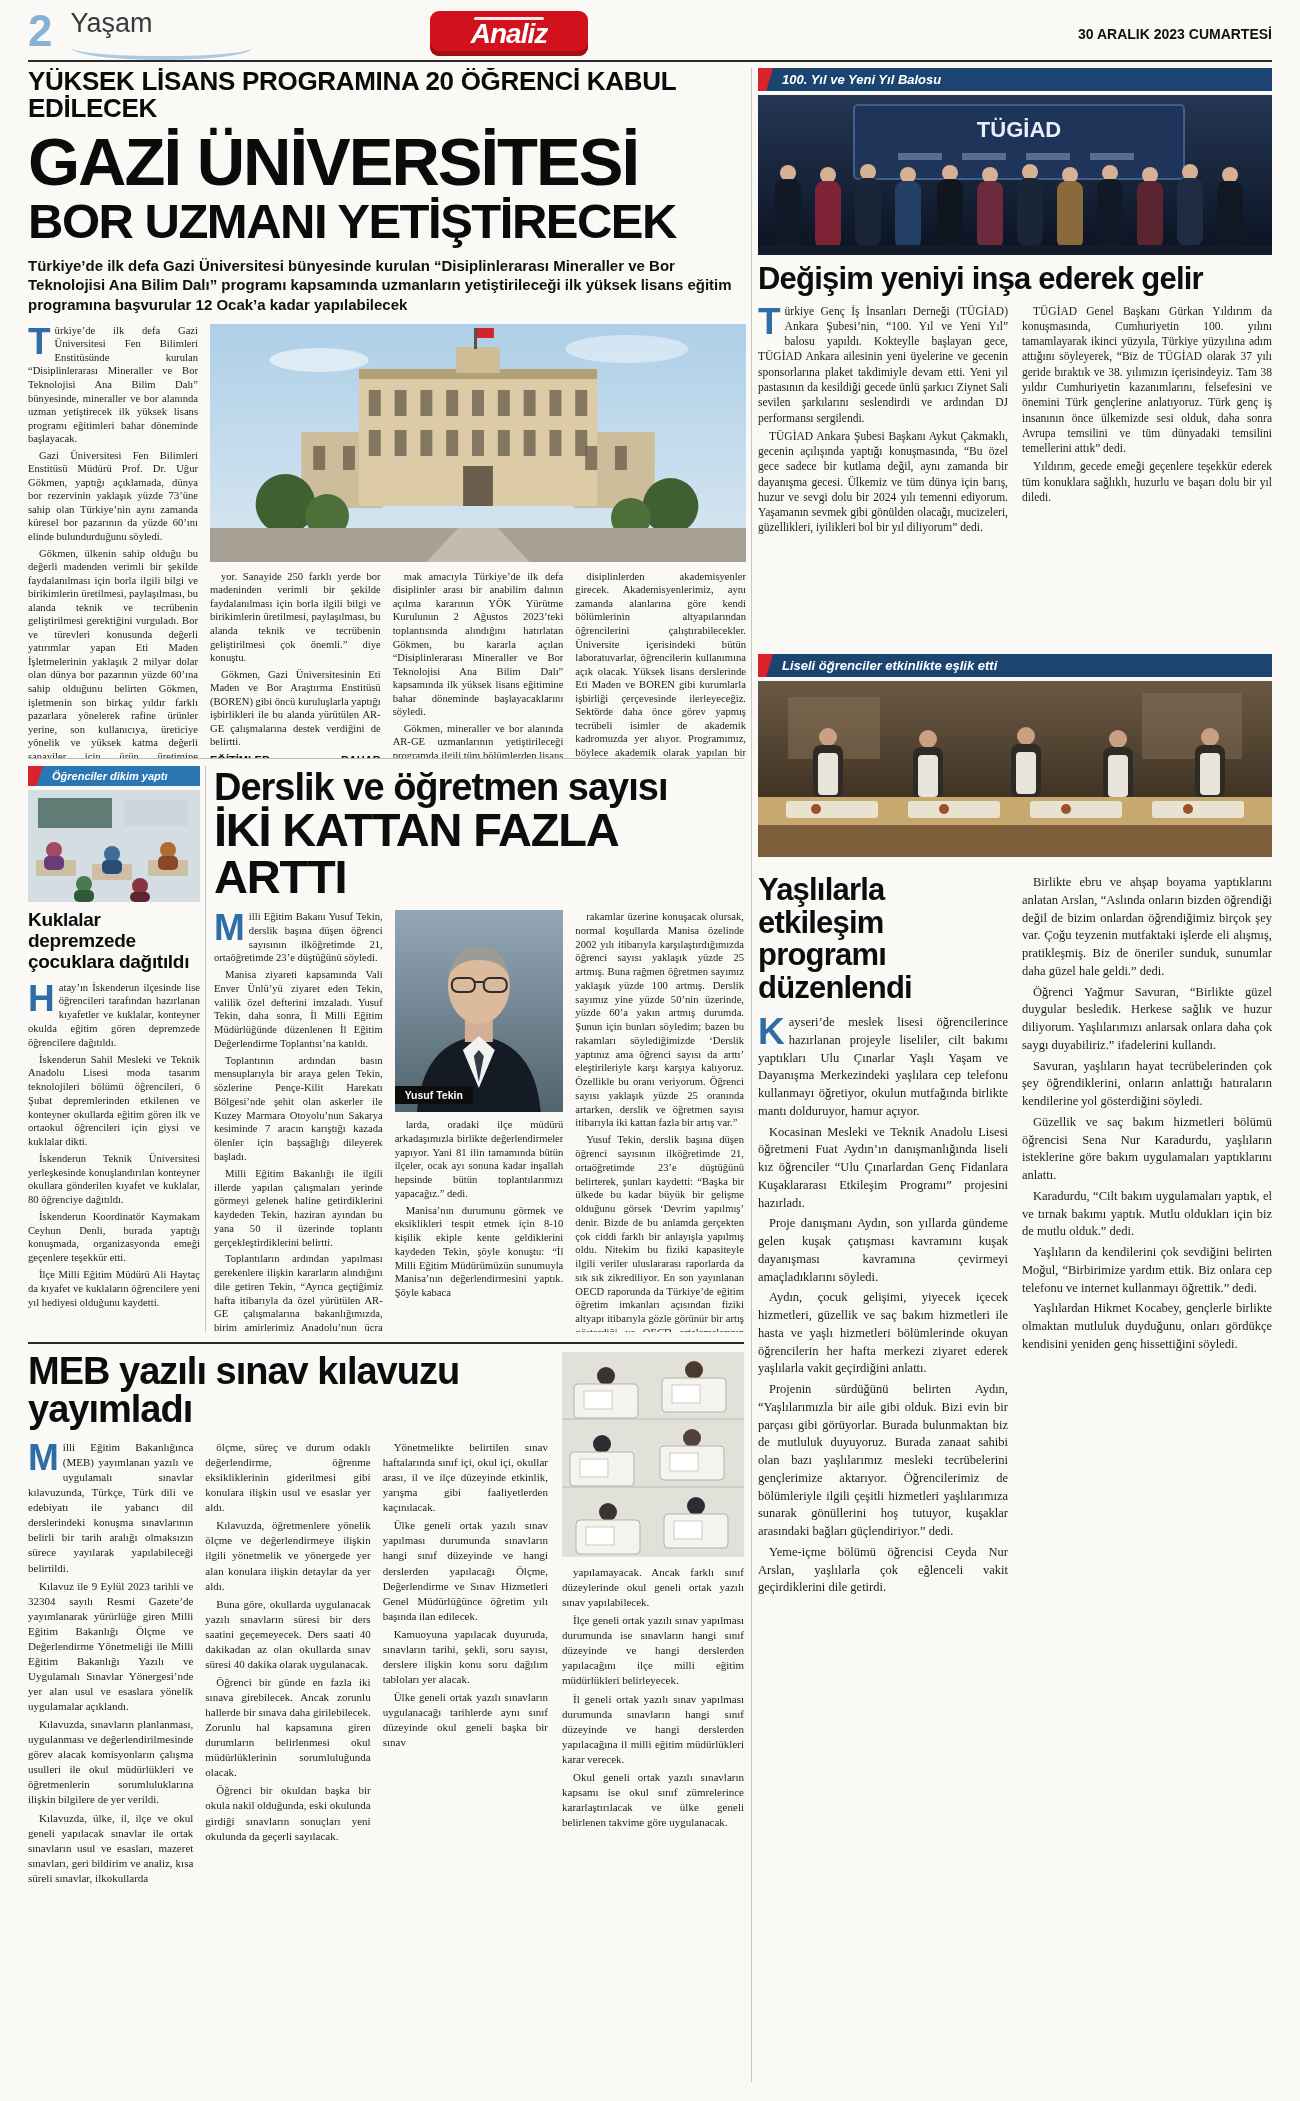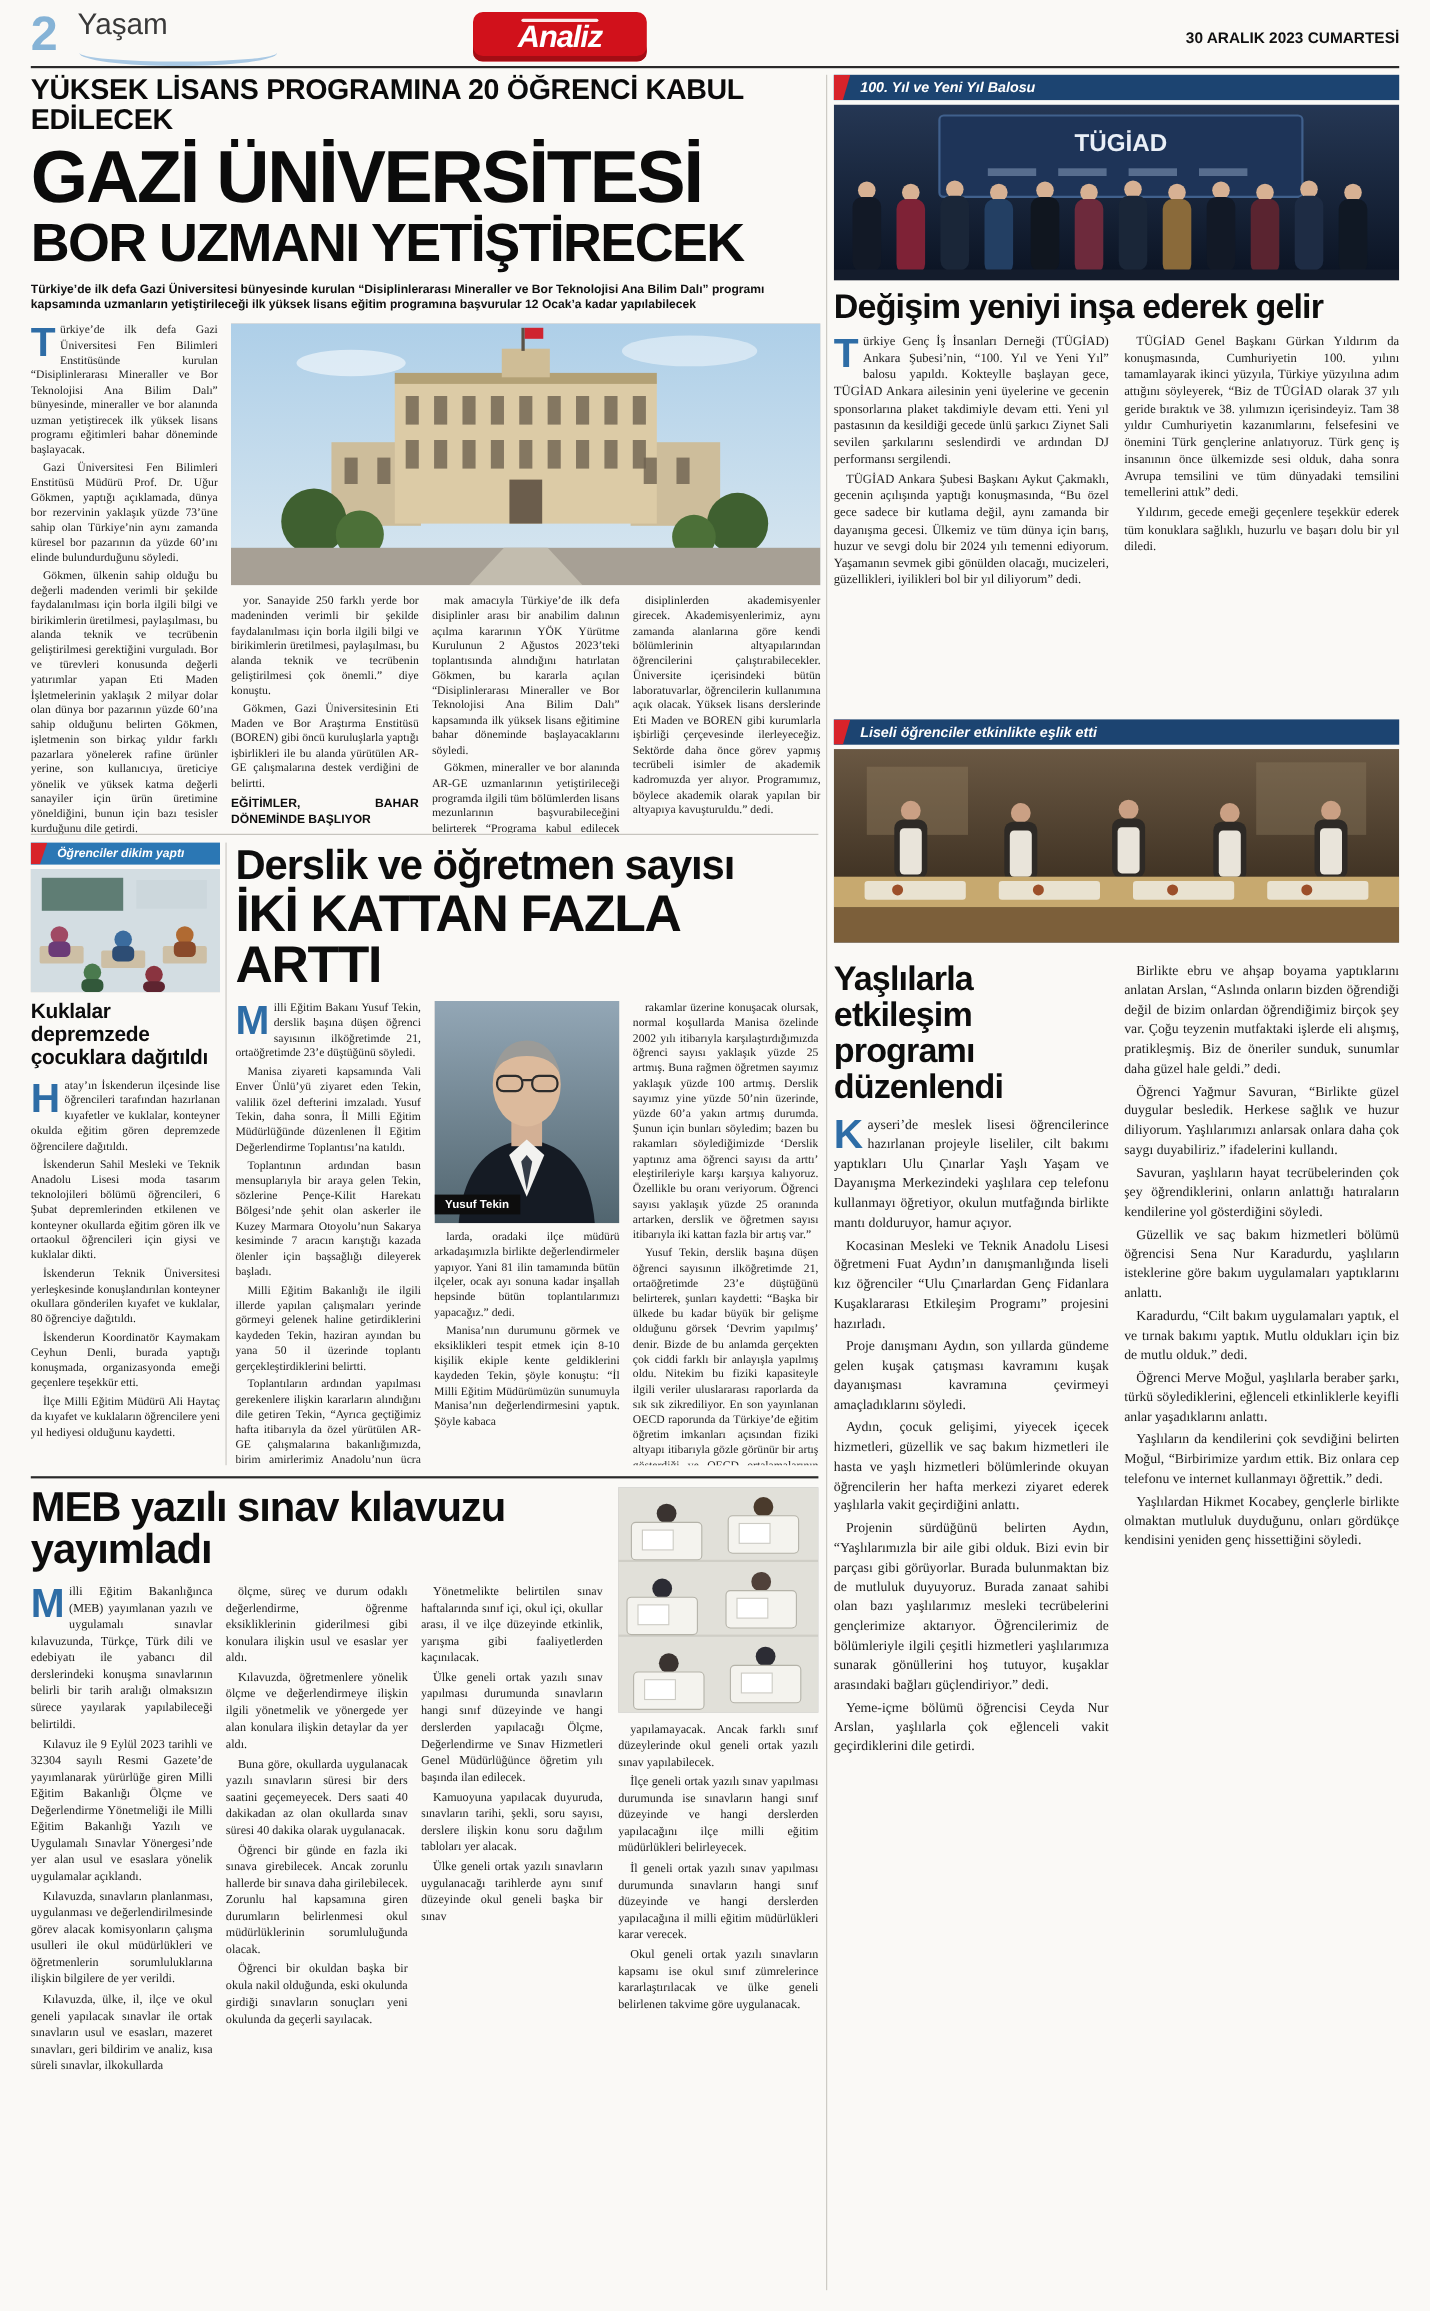--- a/index.html
+++ b/index.html
@@ -27,21 +27,21 @@
   
   .col { text-align:justify; overflow:hidden; }
   .col p { margin:0 0 3px; text-indent:11px; }
   .dropcap > p:first-child { text-indent:0; }
   .dropcap > p:first-child::first-letter { float:left; font-family:"Liberation Sans", sans-serif;
       font-weight:800; font-size:37px; line-height:.8; color:#2e6da6; padding:3px 4px 0 0; }
   .kicker { font-family:"Liberation Sans", sans-serif; font-weight:800; font-size:26px; line-height:1.05;
             letter-spacing:-.3px; color:#0b0b0b; }
   .h-mega  { font-family:"Liberation Sans", sans-serif; font-weight:800; font-size:67px; line-height:.98; letter-spacing:-2px; color:#0b0b0b; margin-top:6px; }
   .h-mega2 { font-family:"Liberation Sans", sans-serif; font-weight:800; font-size:49px; line-height:1;  letter-spacing:-1.5px; color:#0b0b0b; margin-top:3px; }
-  .deck { font-family:"Liberation Sans", sans-serif; font-weight:bold; font-size:11px; line-height:1.28; color:#111; margin-top:10px; }
+  .deck { font-family:"Liberation Sans", sans-serif; font-weight:bold; font-size:15px; line-height:1.28; color:#111; margin-top:10px; }
   .h-lg { font-family:"Liberation Sans", sans-serif; font-weight:800; font-size:38px; line-height:1; letter-spacing:-1px; color:#0d0d0d; }
   .h-xl { font-family:"Liberation Sans", sans-serif; font-weight:800; font-size:47px; line-height:1; letter-spacing:-1.2px; color:#0d0d0d; }
   .h-md { font-family:"Liberation Sans", sans-serif; font-weight:800; font-size:31px; line-height:1.05; letter-spacing:-.8px; color:#0d0d0d; }
   .h-sm { font-family:"Liberation Sans", sans-serif; font-weight:800; font-size:19px; line-height:1.1; letter-spacing:-.3px; color:#0d0d0d; }
   .subhead { font-family:"Liberation Sans", sans-serif; font-weight:800; font-size:11px; color:#0d0d0d; margin:4px 0; }
 
   
   .badge { position:absolute; display:flex; align-items:center; background:#1c4471; color:#fff;
            font-family:"Liberation Sans", sans-serif; font-style:italic; font-weight:bold;
            font-size:13px; height:23px; overflow:hidden; }
@@ -301,21 +301,20 @@
             <p>Projenin sürdüğünü belirten Aydın, “Yaşlılarımızla bir aile gibi olduk. Bizi evin bir parçası gibi görüyorlar. Burada bulunmaktan biz de mutluluk duyuyoruz. Burada zanaat sahibi olan bazı yaşlılarımız mesleki tecrübelerini gençlerimize aktarıyor. Öğrencilerimiz de bölümleriyle ilgili çeşitli hizmetleri yaşlılarımıza sunarak gönüllerini hoş tutuyor, kuşaklar arasındaki bağları güçlendiriyor.” dedi.</p>
             <p>Yeme-içme bölümü öğrencisi Ceyda Nur Arslan, yaşlılarla çok eğlenceli vakit geçirdiklerini dile getirdi.</p>
           </div>
       </div>
       <div class="col ya-text ya-col">
           <p>Birlikte ebru ve ahşap boyama yaptıklarını anlatan Arslan, “Aslında onların bizden öğrendiği değil de bizim onlardan öğrendiğimiz birçok şey var. Çoğu teyzenin mutfaktaki işlerde eli alışmış, pratikleşmiş. Biz de öneriler sunduk, sunumlar daha güzel hale geldi.” dedi.</p>
           <p>Öğrenci Yağmur Savuran, “Birlikte güzel duygular besledik. Herkese sağlık ve huzur diliyorum. Yaşlılarımızı anlarsak onlara daha çok saygı duyabiliriz.” ifadelerini kullandı.</p>
           <p>Savuran, yaşlıların hayat tecrübelerinden çok şey öğrendiklerini, onların anlattığı hatıraların kendilerine yol gösterdiğini söyledi.</p>
           <p>Güzellik ve saç bakım hizmetleri bölümü öğrencisi Sena Nur Karadurdu, yaşlıların isteklerine göre bakım uygulamaları yaptıklarını anlattı.</p>
           <p>Karadurdu, “Cilt bakım uygulamaları yaptık, el ve tırnak bakımı yaptık. Mutlu oldukları için biz de mutlu olduk.” dedi.</p>
-          <p>Öğrenci Merve Moğul, yaşlılarla beraber şarkı, türkü söylediklerini, eğlenceli etkinliklerle keyifli anlar yaşadıklarını anlattı.</p>
           <p>Yaşlıların da kendilerini çok sevdiğini belirten Moğul, “Birbirimize yardım ettik. Biz onlara cep telefonu ve internet kullanmayı öğrettik.” dedi.</p>
           <p>Yaşlılardan Hikmet Kocabey, gençlerle birlikte olmaktan mutluluk duyduğunu, onları gördükçe kendisini yeniden genç hissettiğini söyledi.</p>
         </div>
     </div>
   </section>
 
   <div class="badge badge-blue badge-ogr">Öğrenciler dikim yaptı</div>
   <figure class="photo kuk-photo">
     <svg viewBox="0 0 172 112" preserveAspectRatio="none">
       <rect width="172" height="112" fill="#d3dde2"></rect>

